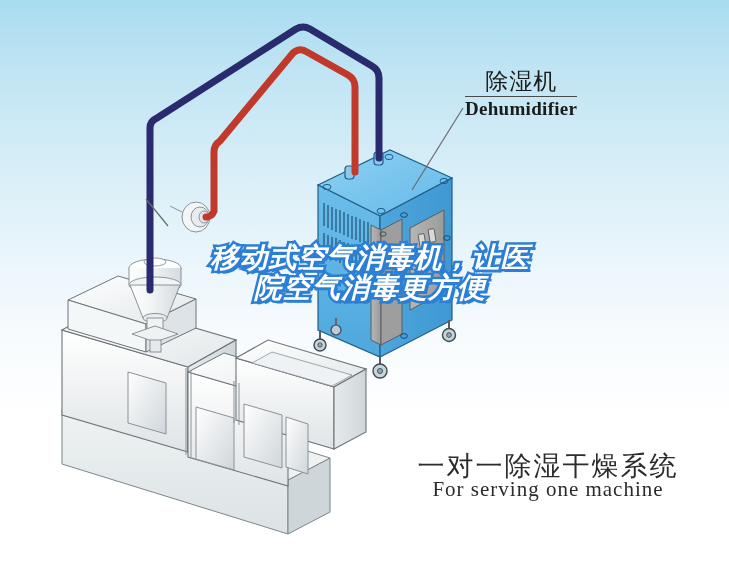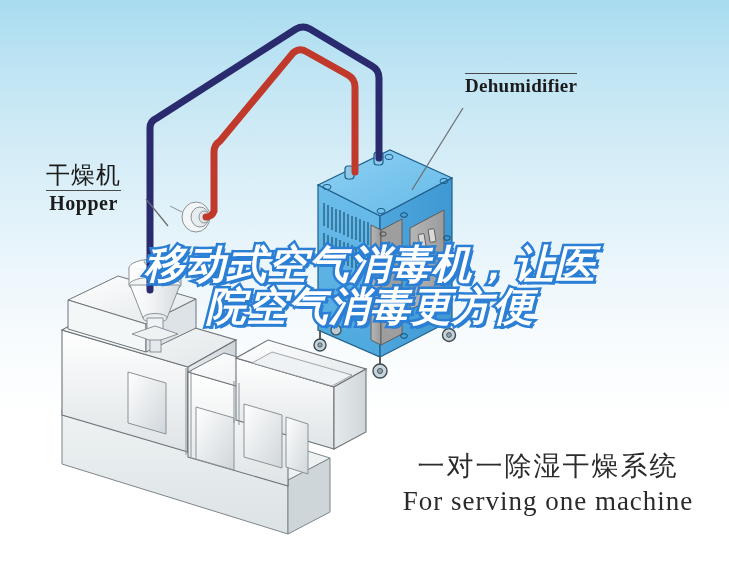--- a/index.html
+++ b/index.html
@@ -35,29 +35,29 @@
   #label-dehum .lbl-en{font-size:19px;letter-spacing:.3px;}
 
   
   #caption{position:absolute;left:388px;top:452px;width:320px;text-align:center;line-height:1;}
   #caption .cap-cn{
     font-family:"DejaVu Sans", sans-serif;
     font-size:27px;color:#2b2b2b;letter-spacing:2px;white-space:nowrap;font-weight:500;
   }
   #caption .cap-en{
     font-family:"Liberation Serif", serif;
-    font-size:27px;color:#2b2b2b;letter-spacing:1px;white-space:nowrap;margin-top:9px;text-align:center;
+    font-size:21px;color:#2b2b2b;letter-spacing:1px;white-space:nowrap;text-align:center;
   }
 
   
   #watermark{
     position:absolute;left:92px;top:243px;width:556px;
     text-align:center;line-height:1.06;
     font-family:"DejaVu Sans", sans-serif;
-    font-weight:bold;font-size:40px;font-style:italic;
+    font-weight:bold;font-size:28px;font-style:italic;
     color:#ffffff;letter-spacing:1px;
     -webkit-text-stroke:5px #2b7fd4;
     paint-order:stroke fill;
     text-shadow:3px 3px 0 #2b7fd4, -1px -1px 0 #2b7fd4;
     pointer-events:none;
   }
   #watermark .wm-line{display:block;white-space:nowrap;}
 </style>
 </head>
 <body>
@@ -280,27 +280,23 @@
     </g>
 
     <path d="M150,290 L150,128 Q150,121 157,118 L296,29 Q303,25 310,29 L372,66 Q379,70 379,78 L379,158" fill="none" stroke="#2a2a6e" stroke-width="7" stroke-linecap="round" stroke-linejoin="round"></path>
 
     <path d="M206,217 Q212,217 214,211 L214,152 Q214,145 220,141 L293,53 Q300,47 307,52 L348,75 Q355,79 355,87 L355,172" fill="none" stroke="#c0392b" stroke-width="7" stroke-linecap="round" stroke-linejoin="round"></path>
 
     <path d="M463,108 L412,190" fill="none" stroke="#6b6b6b" stroke-width="1.2"></path>
     <path d="M146,199 L168,226" fill="none" stroke="#6b6b6b" stroke-width="1.2"></path>
   </svg>
 
-  <div class="label-block" id="label-hopper">
-    <div class="lbl-cn">干燥机</div>
-    <div class="lbl-rule"></div>
-    <div class="lbl-en">Hopper</div>
-  </div>
 
   <div class="label-block" id="label-dehum">
+    <div class="lbl-cn">除湿机</div>
     <div class="lbl-rule"></div>
     <div class="lbl-en">Dehumidifier</div>
   </div>
 
   <div id="caption">
     <div class="cap-cn">一对一除湿干燥系统</div>
     <div class="cap-en">For serving one machine</div>
   </div>
 
   <div id="watermark">

